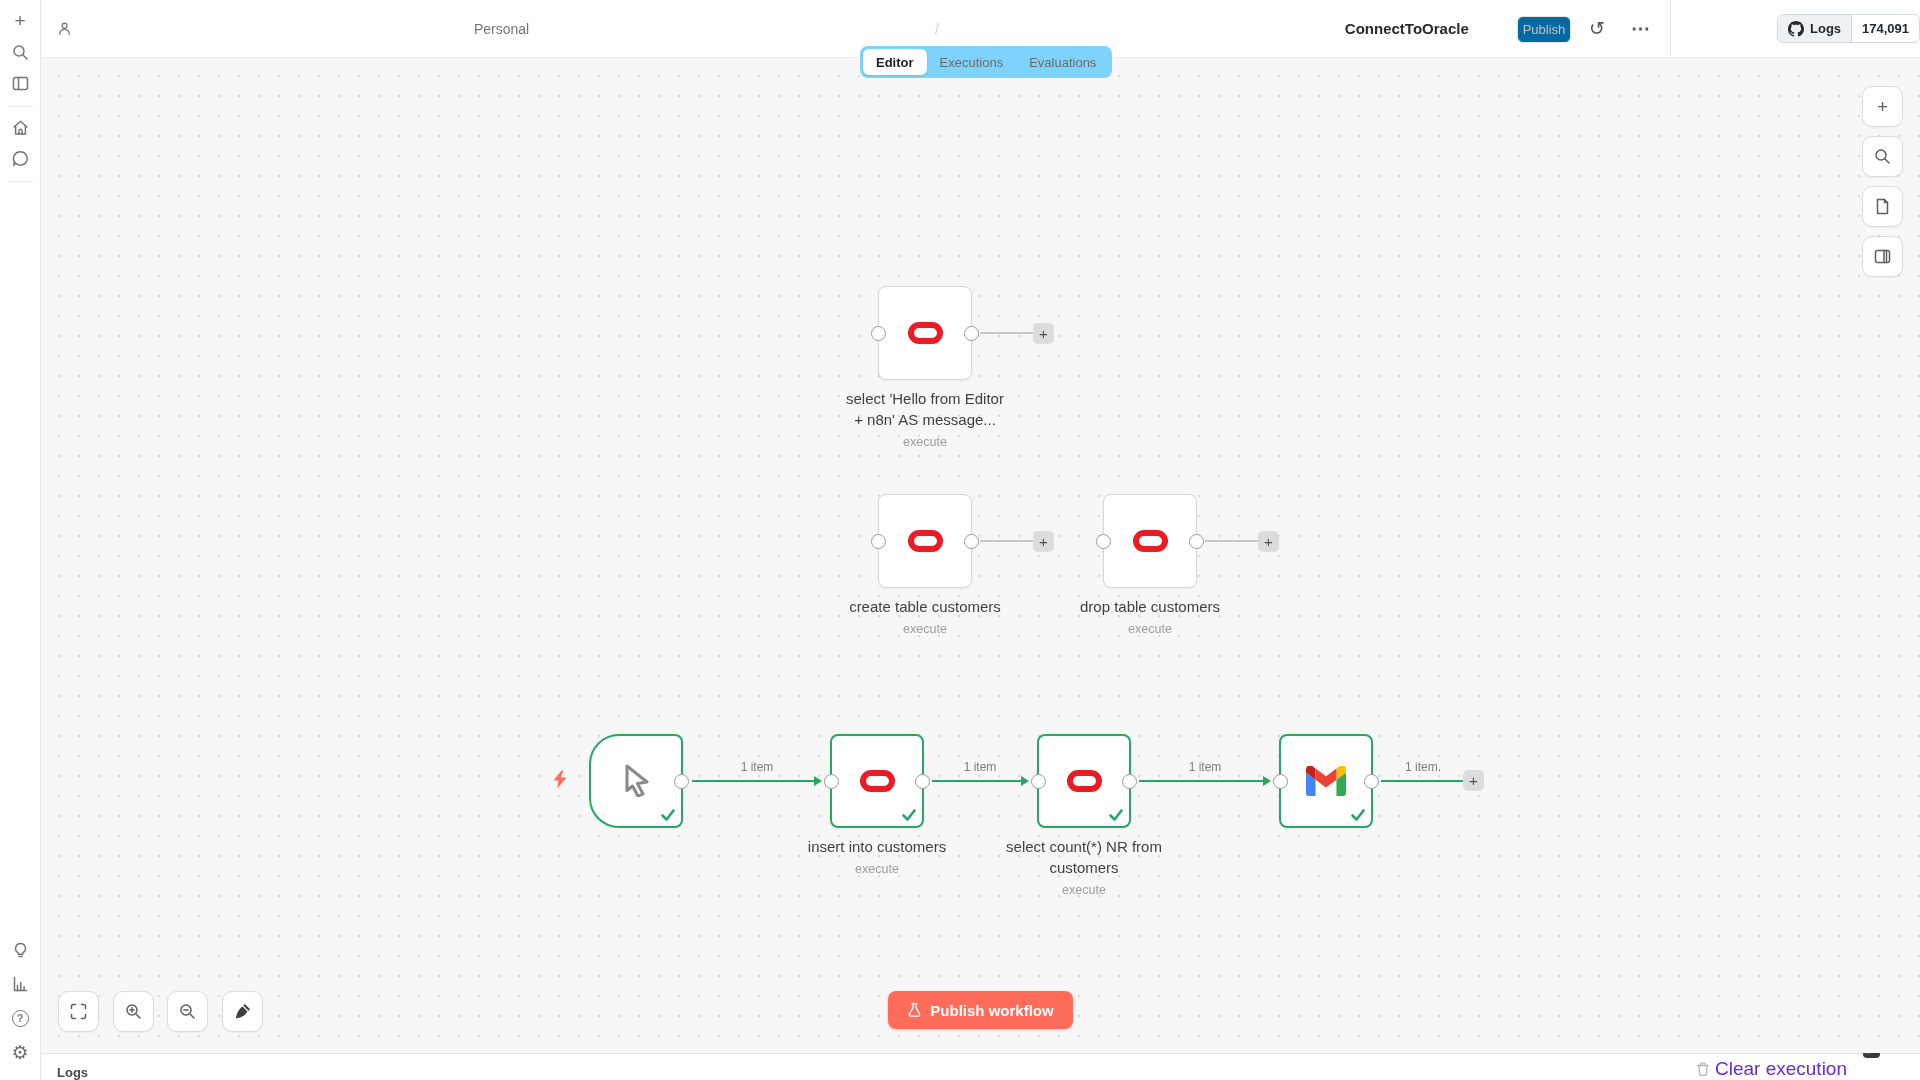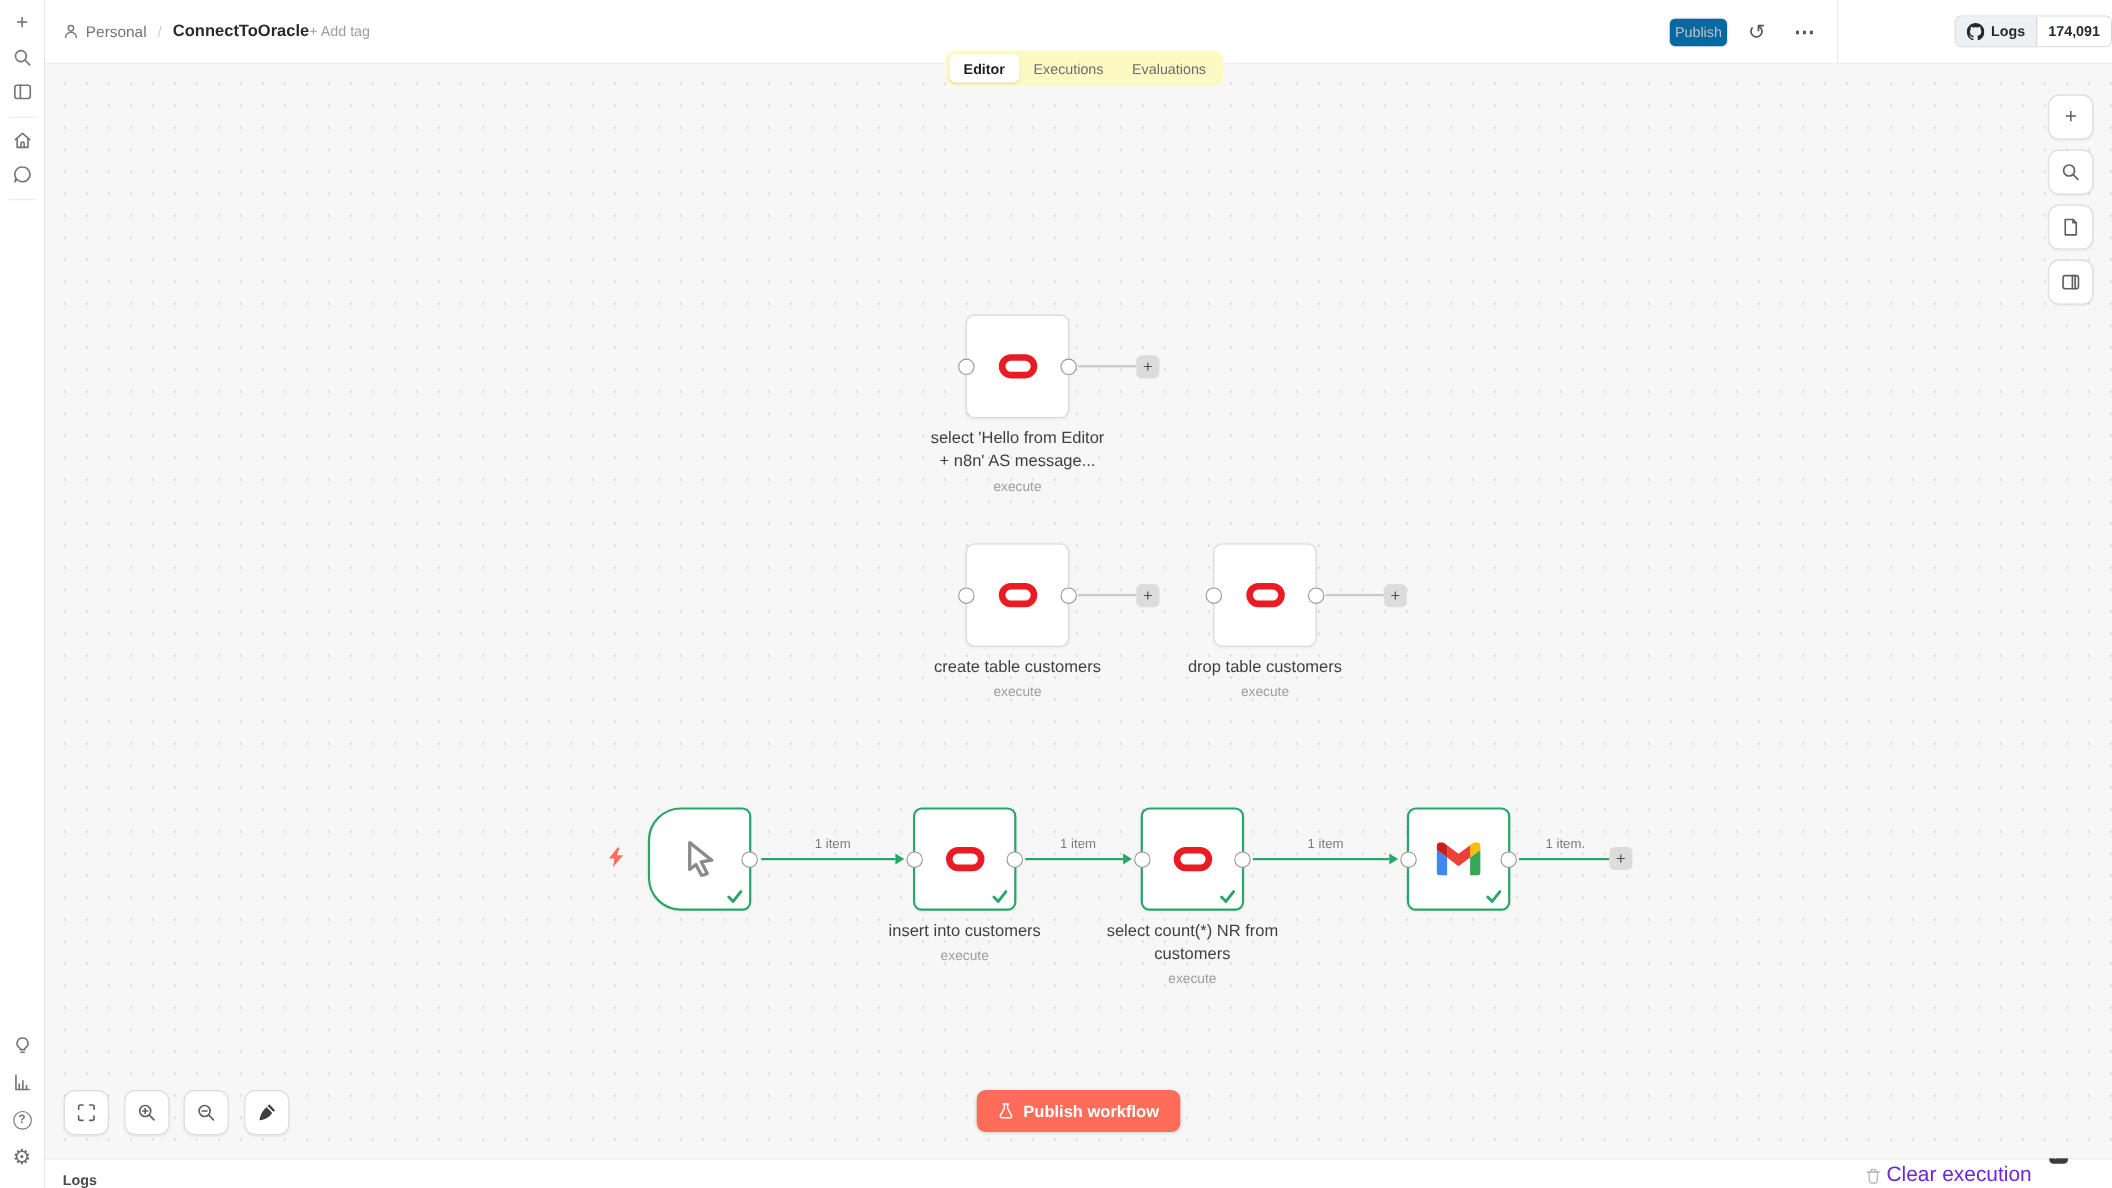--- a/index.html
+++ b/index.html
@@ -15,21 +15,21 @@
   .sb-div { width:25px; height:1px; background:#ececec; margin:6px 0; }
   .sb-bottom { margin-top:auto; display:flex; flex-direction:column; align-items:center; }
   .sb-bottom .sb-icon { margin-bottom:6px; }
   .help-badge { width:17px; height:17px; border:1.5px solid #757575; border-radius:50%;
                 font-size:11px; color:#757575; display:flex; align-items:center; justify-content:center; font-weight:bold; }
 
   
   .main { flex:1; position:relative; display:flex; flex-direction:column; }
 
   header { height:57px; flex:0 0 57px; background:#fff; display:flex; align-items:center;
-           padding-left:16px; position:relative; z-index:5; }
+           padding-left:16px; position:relative; z-index:5;justify-content:space-between; }
   .crumb-person { display:flex; align-items:center; margin-right:6px; }
   .crumb-project { font-size:14px; color:#757575; }
   .crumb-sep { font-size:14px; color:#cfcfcf; margin:0 10px; }
   .crumb-name { font-size:15px; color:#2a2a2a; font-weight:600; }
   .add-tag { font-size:13px; color:#9e9e9e; }
   .publish-btn { position:absolute; left:1476px; top:16px; width:54px; height:27px;
                  border:1px solid #e3e3e3; border-radius:6px; background:#0369a1;
                  font-size:13px; color:#c3c3c3; display:flex; align-items:center; justify-content:center; }
   .hdr-glyph { position:absolute; top:0; height:57px; display:flex; align-items:center;
                color:#565656; font-size:19px; }
@@ -37,21 +37,21 @@
   .hdr-more { left:1590px; font-weight:bold; }
   .hdr-sep { position:absolute; left:1629px; top:0; width:1px; height:57px; background:#e9e9e9; }
   .gh-star { position:absolute; left:1736px; top:14px; height:29px; display:flex;
              border:1px solid #d4d9de; border-radius:6px; overflow:hidden; background:#fff; }
   .gh-left { display:flex; align-items:center; gap:6px; padding:0 10px; background:#eef1f4;
              border-right:1px solid #d4d9de; font-size:13px; font-weight:600; color:#24292f; }
   .gh-count { display:flex; align-items:center; padding:0 10px; font-size:13px; font-weight:600; color:#24292f; }
 
   
   .tabbar { position:absolute; left:819px; top:46px; height:32px; z-index:6;
-            background:#fef9c3; border-radius:8px; padding:3px; display:flex; align-items:center; }
+            background:#7dd3fc; border-radius:8px; padding:3px; display:flex; align-items:center; }
   .tab { height:26px; padding:0 13px; border-radius:6px; font-size:13px; color:#6b6b6b;
          display:flex; align-items:center; }
   .tab.active { background:#fff; color:#1f1f1f; font-weight:600; box-shadow:0 1px 2px rgba(0,0,0,.12); }
 
   
   .canvas { flex:1; position:relative; background-color:#f7f7f7; border-top:1px solid #ececec;
             background-image:radial-gradient(circle, #d8d8d8 1.1px, transparent 1.25px);
             background-size:20px 20px; background-position:8px 8px; overflow:hidden; }
 
   .node { position:absolute; width:94px; height:94px; background:#fff; border:1px solid #d6d6d6;

